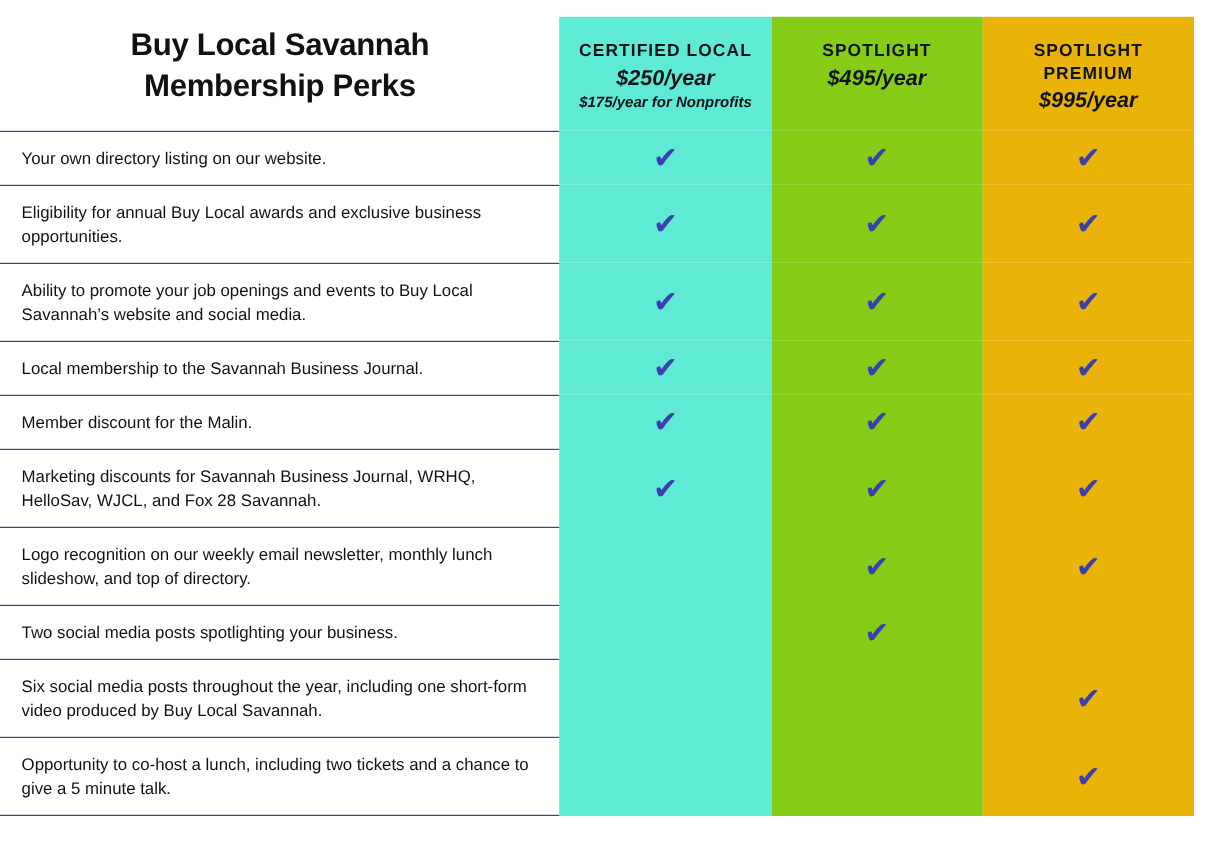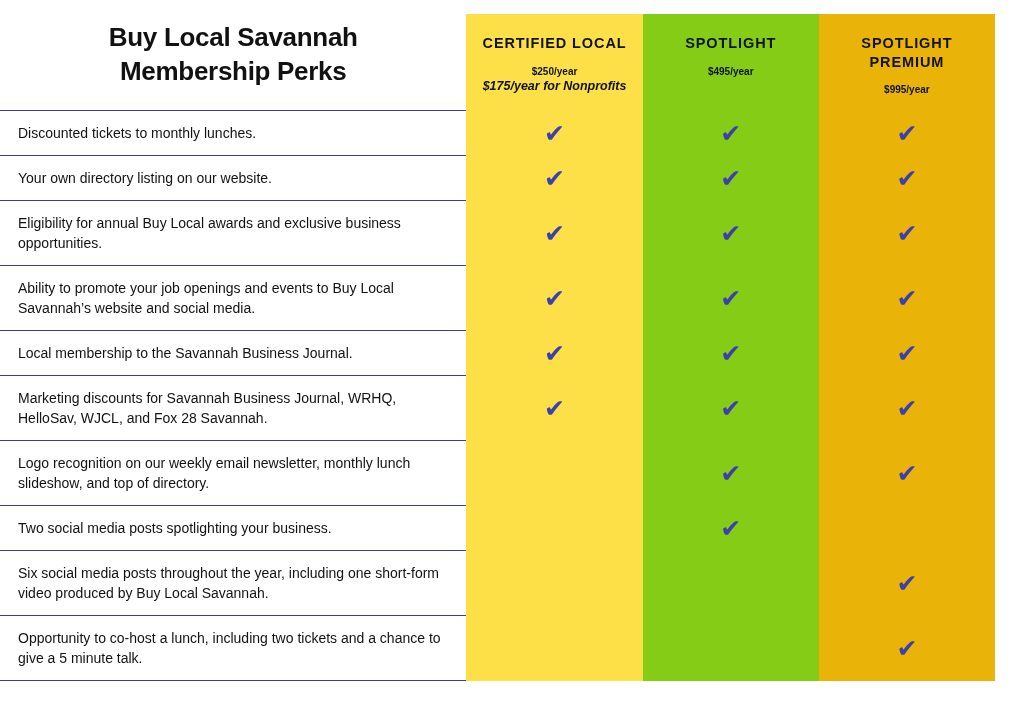--- a/index.html
+++ b/index.html
@@ -51,22 +51,22 @@
   }
   .tier-head .tier-name {
     font-size: 14.5px;
     font-weight: bold;
     letter-spacing: 0.9px;
     color: #10131a;
     line-height: 1.28;
     text-transform: uppercase;
   }
   .tier-head .tier-price {
-    margin-top: 12px;
-    font-size: 10px;
+    font-style: italic;
+    font-size: 18px;
     color: #10131a;
     line-height: 1.35;
   }
   .tier-head .tier-subprice {
     font-style: italic;
     font-size: 12.5px;
     color: #10131a;
     line-height: 1.35;
     text-align: center;
   }
@@ -87,21 +87,21 @@
   }
   .check {
     display: inline-block;
     color: #3b3fb0;
     font-size: 25px;
     line-height: 1;
     font-family: "DejaVu Sans", sans-serif;
     font-weight: bold;
   }
   .empty { display: inline-block; width: 1px; height: 25px; }
-  .col-1 { background: #fde047; }
+  .col-1 { background: #5eead4; }
   .col-2 { background: #84cc16; }
   .col-3 { background: #eab308; }
   tr.last td.feature { border-bottom: 1.5px solid #3a3f8f; }
 </style>
 </head>
 <body>
 
 <div class="sheet">
   <table class="perks">
     <colgroup>
@@ -130,45 +130,45 @@
         </th>
         <th class="tier-head col-3">
           <div class="tier-name">SPOTLIGHT PREMIUM</div>
           <div class="tier-price">$995/year</div>
           <div class="tier-subprice"></div>
         </th>
       </tr>
     </thead>
     <tbody id="rows-body">
         <tr>
-          <td class="feature">Discounted tickets to monthly lunches.</td>
-          <td class="cell col-1"><span class="check">✔</span></td>
-          <td class="cell col-2"><span class="check">✔</span></td>
-          <td class="cell col-3"><span class="check">✔</span></td>
-        </tr>
-        <tr>
           <td class="feature">Your own directory listing on our website.</td>
           <td class="cell col-1"><span class="check">✔</span></td>
           <td class="cell col-2"><span class="check">✔</span></td>
           <td class="cell col-3"><span class="check">✔</span></td>
         </tr>
         <tr>
           <td class="feature">Eligibility for annual Buy Local awards and exclusive business opportunities.</td>
           <td class="cell col-1"><span class="check">✔</span></td>
           <td class="cell col-2"><span class="check">✔</span></td>
           <td class="cell col-3"><span class="check">✔</span></td>
         </tr>
         <tr>
           <td class="feature">Ability to promote your job openings and events to Buy Local Savannah’s website and social media.</td>
           <td class="cell col-1"><span class="check">✔</span></td>
           <td class="cell col-2"><span class="check">✔</span></td>
           <td class="cell col-3"><span class="check">✔</span></td>
         </tr>
         <tr>
           <td class="feature">Local membership to the Savannah Business Journal.</td>
+          <td class="cell col-1"><span class="check">✔</span></td>
+          <td class="cell col-2"><span class="check">✔</span></td>
+          <td class="cell col-3"><span class="check">✔</span></td>
+        </tr>
+        <tr>
+          <td class="feature">Member discount for the Malin.</td>
           <td class="cell col-1"><span class="check">✔</span></td>
           <td class="cell col-2"><span class="check">✔</span></td>
           <td class="cell col-3"><span class="check">✔</span></td>
         </tr>
         <tr>
           <td class="feature">Marketing discounts for Savannah Business Journal, WRHQ, HelloSav, WJCL, and Fox 28 Savannah.</td>
           <td class="cell col-1"><span class="check">✔</span></td>
           <td class="cell col-2"><span class="check">✔</span></td>
           <td class="cell col-3"><span class="check">✔</span></td>
         </tr>

